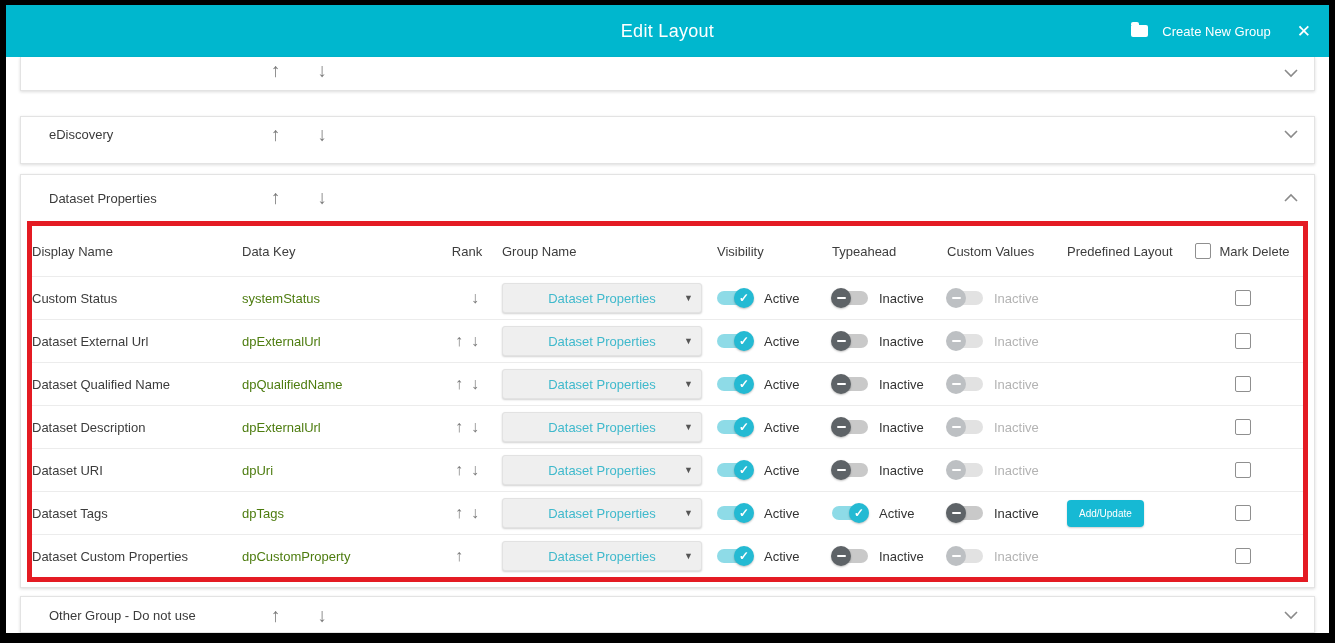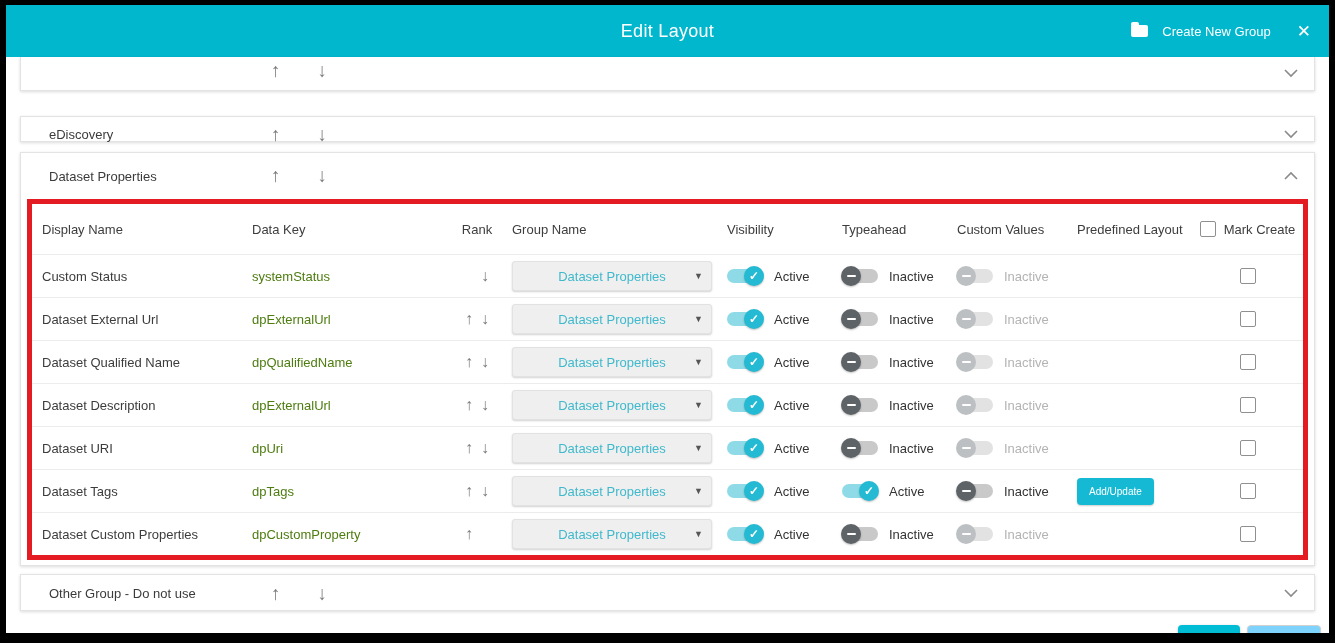--- a/index.html
+++ b/index.html
@@ -23,30 +23,30 @@
   .sec-label { position:absolute; left:28px; font-size:13px; color:#3b3b3b; }
   .sec-arrows { margin-left:250px; display:flex; gap:37px; color:#7c7c7c; font-size:19px; }
   .sec-arrows span { cursor:pointer; }
   .chev { position:absolute; right:16px; top:50%; margin-top:-5px; cursor:pointer; }
   .chev svg { display:block; }
   .chev[data-state="up"] svg { transform:rotate(180deg); }
 
   .card.partial { height:34px; border-top:none; margin-bottom:3px; overflow:hidden; }
   .card.partial .card-head { height:34px; }
   .card.partial .sec-arrows { margin-top:-6px; }
-  .card.ediscovery { height:26px; margin-bottom:10px;margin-top:25px; }
+  .card.ediscovery { height:48px; margin-bottom:10px;margin-top:25px; }
   .card.ediscovery .card-head { height:35px; }
   .card.dataset { padding-bottom:5px; }
   .card.dataset .card-head { height:46px; }
   .card.other { height:37px; margin-top:8px; }
   .card.other .card-head { height:37px; }
 
   
   .table-wrap { margin:0 6px; border:5px solid #e41b23; background:#fff; }
-  .tgrid { display:grid; grid-template-columns:210px 190px 70px 215px 115px 115px 120px 115px 1fr; align-items:center; padding-left:10px; }
+  .tgrid { display:grid; grid-template-columns:210px 190px 70px 215px 115px 115px 120px 115px 1fr; align-items:center; }
   .thead { height:50px; font-size:13px; color:#3d3d3d; }
   .trow { height:43px; border-top:1px solid #ececec; font-size:13px; color:#3c3c3c; }
   .cell { display:flex; align-items:center; }
   .c-datakey { color:#4d7c0f; }
   .c-rank, .h-rank { justify-content:center; }
   .rank-arrow { display:inline-block; width:16px; text-align:center; color:#7c7c7c; font-size:16px; cursor:pointer; }
   .h-mark { justify-content:center; gap:8px; }
   .c-mark { justify-content:center; }
 
   
@@ -147,21 +147,21 @@
           <div class="cell">Display Name</div>
           <div class="cell">Data Key</div>
           <div class="cell h-rank">Rank</div>
           <div class="cell">Group Name</div>
           <div class="cell">Visibility</div>
           <div class="cell">Typeahead</div>
           <div class="cell">Custom Values</div>
           <div class="cell">Predefined Layout</div>
           <div class="cell h-mark">
             <span class="checkbox"></span>
-            <span class="hd-check-label">Mark Create</span>
+            <span class="hd-check-label">Mark Delete</span>
           </div>
         </div>
 
         <div class="tgrid trow">
           <div class="cell">Custom Status</div>
           <div class="cell c-datakey">systemStatus</div>
           <div class="cell c-rank">
             <span class="rank-arrow"></span>
             <span class="rank-arrow">↓</span>
           </div>

